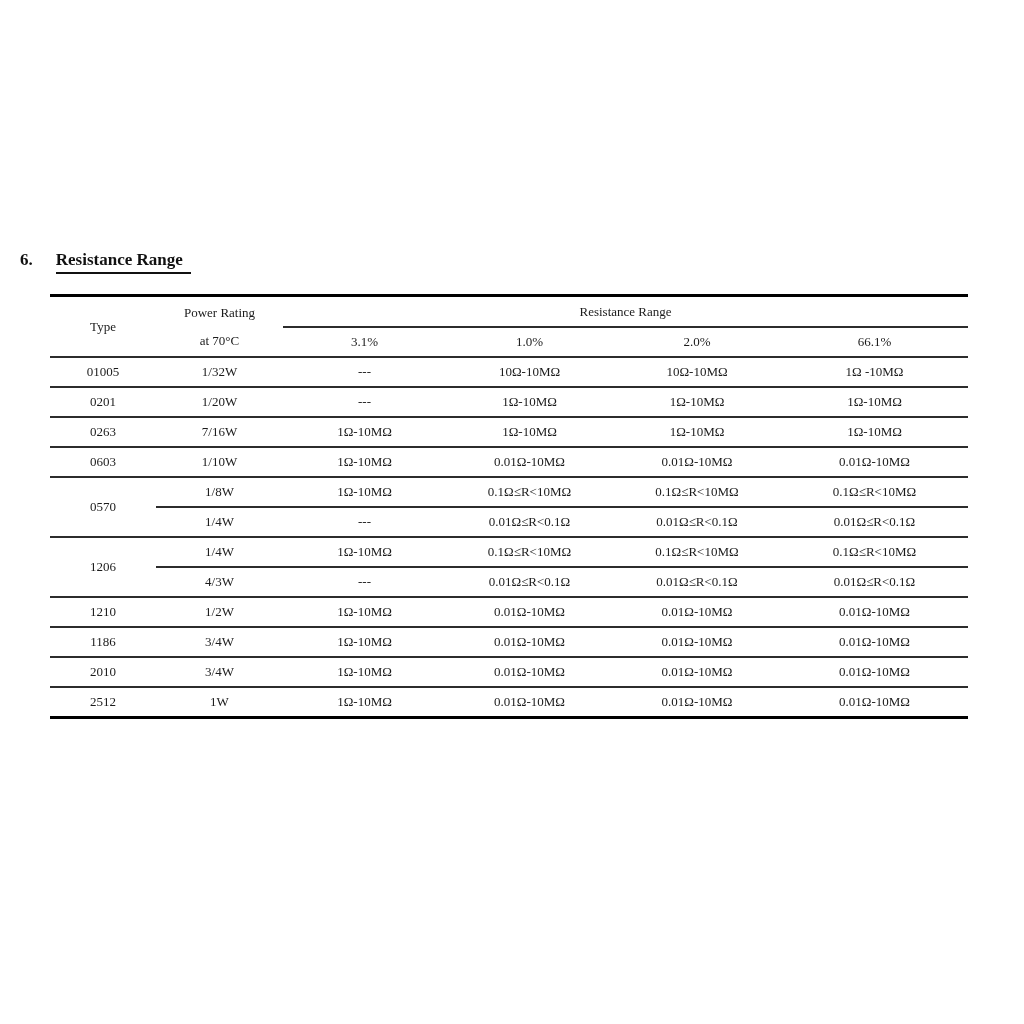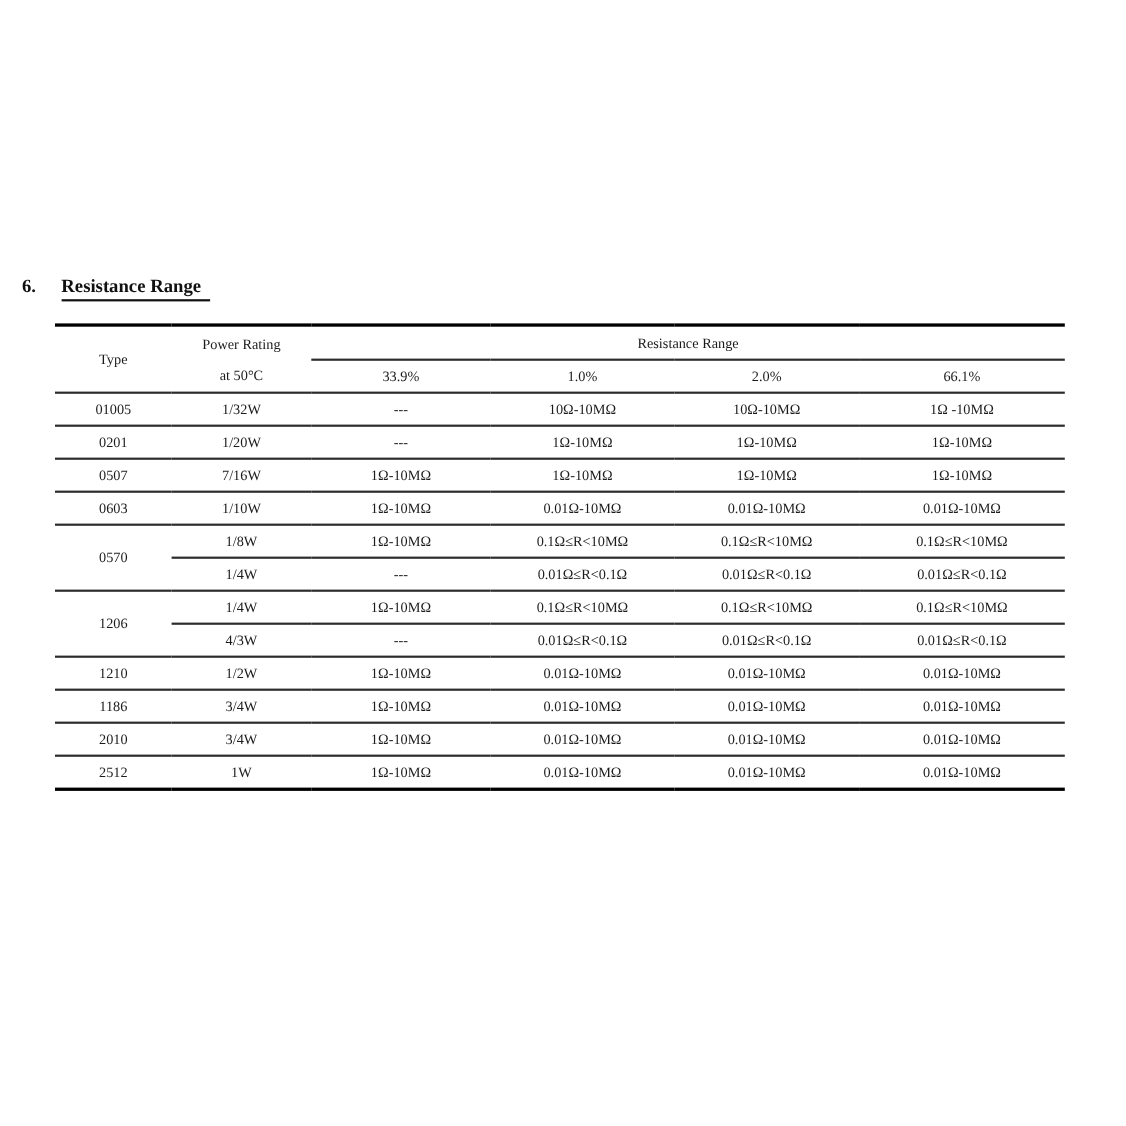--- a/index.html
+++ b/index.html
@@ -55,26 +55,26 @@
         <col class="c-t05">
         <col class="c-t10">
         <col class="c-t20">
         <col class="c-t50">
     </colgroup>
     <thead>
       <tr class="h1">
         <th rowspan="2" class="bline">Type</th>
         <th rowspan="2" class="bline power2">
           <div>Power Rating</div>
-          <div>at 50°C</div>
+          <div>at 70°C</div>
         </th>
         <th colspan="4" class="bline">Resistance Range</th>
       </tr>
       <tr class="h2">
-        <th class="bline">33.9%</th>
+        <th class="bline">3.1%</th>
         <th class="bline">1.0%</th>
         <th class="bline">2.0%</th>
         <th class="bline">66.1%</th>
       </tr>
     </thead>
     <tbody>
       <tr>
         <td class="bline">01005</td>
         <td class="bline">1/32W</td>
         <td class="bline">---</td>
@@ -84,21 +84,21 @@
       </tr>
       <tr>
         <td class="bline">0201</td>
         <td class="bline">1/20W</td>
         <td class="bline">---</td>
         <td class="bline">1Ω-10MΩ</td>
         <td class="bline">1Ω-10MΩ</td>
         <td class="bline">1Ω-10MΩ</td>
       </tr>
       <tr>
-        <td class="bline">0507</td>
+        <td class="bline">0263</td>
         <td class="bline">7/16W</td>
         <td class="bline">1Ω-10MΩ</td>
         <td class="bline">1Ω-10MΩ</td>
         <td class="bline">1Ω-10MΩ</td>
         <td class="bline">1Ω-10MΩ</td>
       </tr>
       <tr>
         <td class="bline">0603</td>
         <td class="bline">1/10W</td>
         <td class="bline">1Ω-10MΩ</td>

